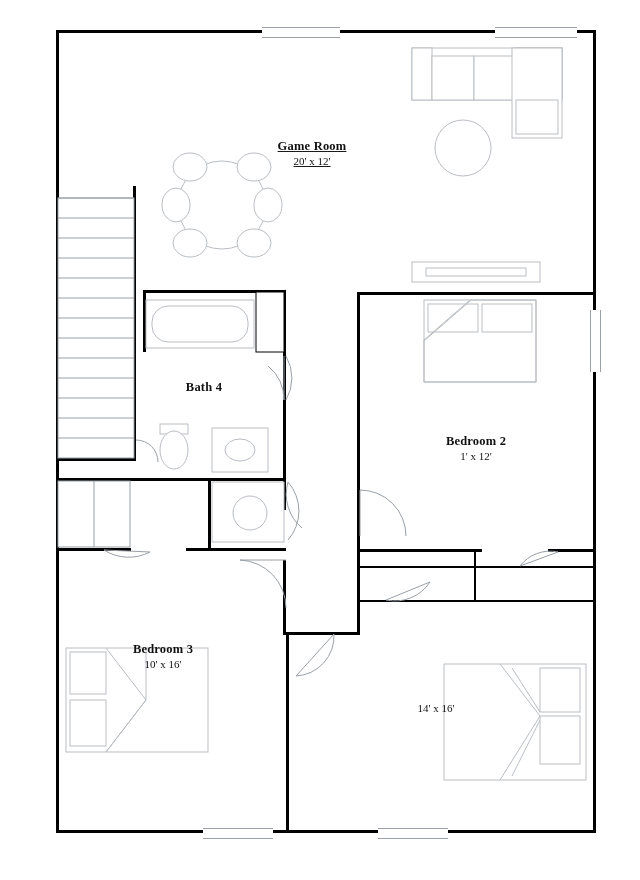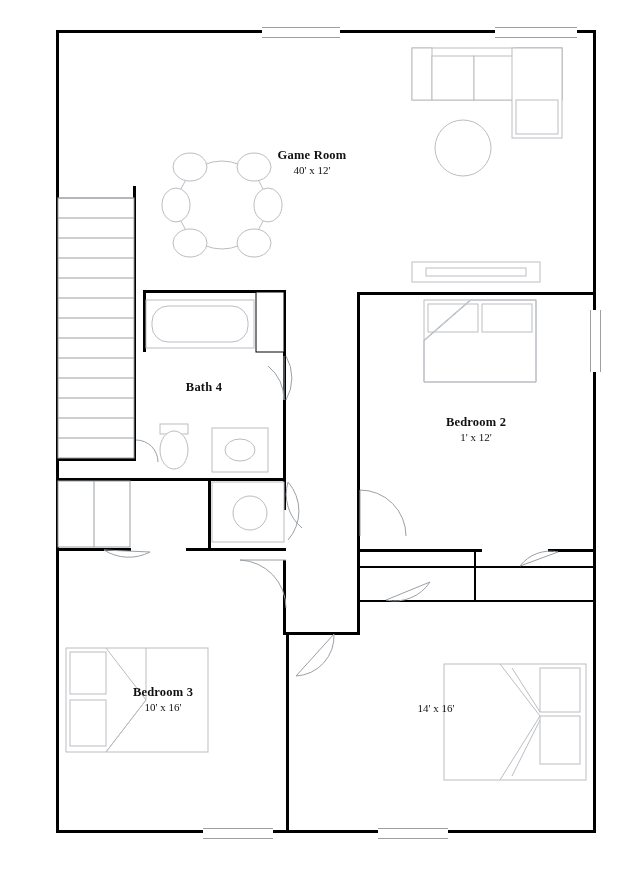--- a/index.html
+++ b/index.html
@@ -237,36 +237,36 @@
         <path d="M520 566 A38 38 0 0 1 558 552" fill="none"></path>
         <line x1="520" y1="566" x2="558" y2="552"></line>
       </g>
 
       <g stroke="#9aa0a6">
         <path d="M136 440 A22 22 0 0 1 158 462" fill="none"></path>
       </g>
     </g>
   </svg>
 
-  <div class="label" style="left:212px; top:148px; width:200px;">
+  <div class="label" style="left:212px; top:139px; width:200px;text-decoration:underline;">
     <span class="name">Game Room</span>
-    <span class="dims">40' x 12'</span>
+    <span class="dims">20' x 12'</span>
   </div>
 
   <div class="label" style="left:154px; top:380px; width:100px;">
     <span class="name">Bath 4</span>
     <span class="dims"></span>
   </div>
 
-  <div class="label" style="left:396px; top:415px; width:160px;">
+  <div class="label" style="left:396px; top:434px; width:160px;">
     <span class="name">Bedroom 2</span>
     <span class="dims">1' x 12'</span>
   </div>
 
-  <div class="label" style="left:83px; top:685px; width:160px;">
+  <div class="label" style="left:83px; top:642px; width:160px;">
     <span class="name">Bedroom 3</span>
     <span class="dims">10' x 16'</span>
   </div>
 
   <div class="label" style="left:356px; top:702px; width:160px;">
     <span class="dims">14' x 16'</span>
   </div>
 
 </div>
 

